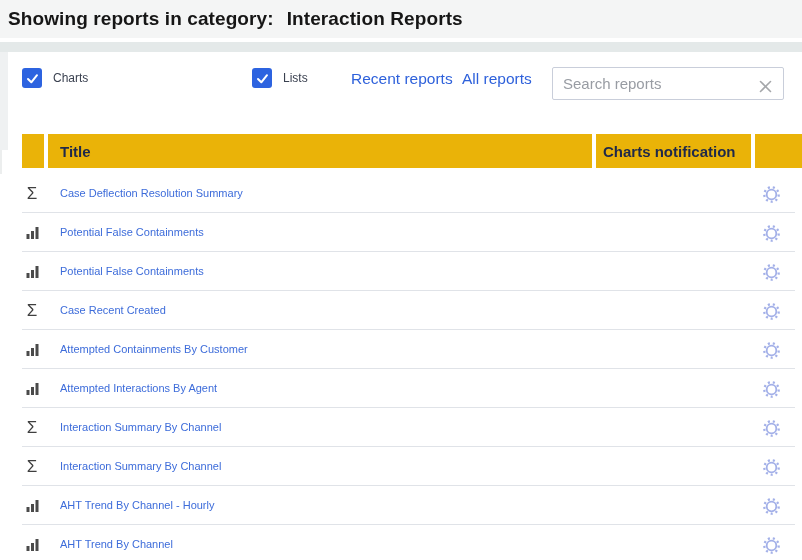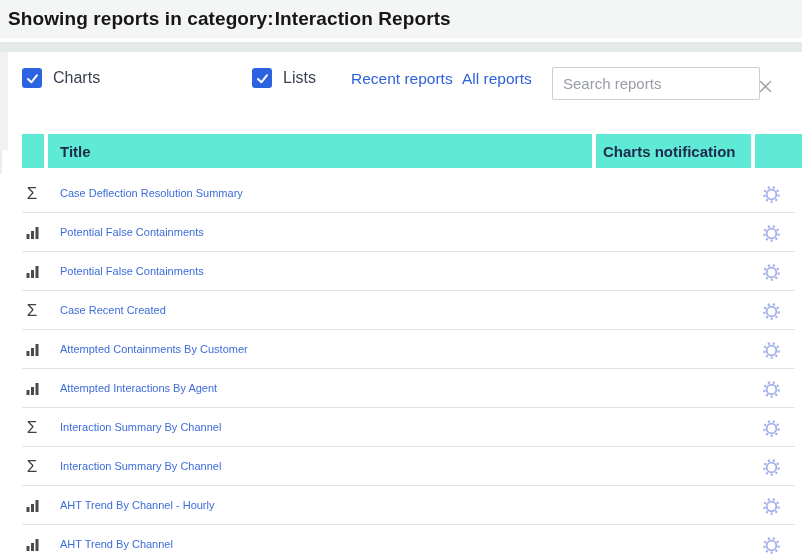--- a/index.html
+++ b/index.html
@@ -9,51 +9,51 @@
     background:#ffffff;font-family:"Liberation Sans",sans-serif;
   }
   
   .topbar{
     position:absolute;left:0;top:0;width:802px;height:38px;
     background:#f4f5f5;display:flex;align-items:center;padding-left:8px;
   }
   .topbar .prefix,.topbar .category{
     font-size:19px;font-weight:700;color:#161616;letter-spacing:.1px;
   }
-  .topbar .category{margin-left:1px;}
+  .topbar .category{margin-left:13px;}
   .divider-band{position:absolute;left:0;top:42px;width:802px;height:10px;background:#e4e9e9;}
   .left-gutter{position:absolute;left:0;top:52px;width:8px;height:98px;background:#eff1f2;}
   .left-line{position:absolute;left:0;top:150px;width:2px;height:410px;background:#eceeee;}
 
   
   .filter{position:absolute;top:66px;display:flex;align-items:center;gap:11px;height:24px;cursor:pointer;}
   .checkbox{
     width:20px;height:20px;background:#2d63e0;border-radius:3px;
     display:flex;align-items:center;justify-content:center;flex:0 0 auto;
   }
-  .filter-label{font-size:16px;color:#3a4150;}
+  .filter-label{font-size:12px;color:#3a4150;}
   .toolbar-link{
     position:absolute;top:70px;font-size:15.5px;color:#2e61db;
     text-decoration:none;cursor:pointer;line-height:18px;
   }
   .search{
-    position:absolute;left:552px;top:67px;width:208px;height:33px;
+    position:absolute;left:552px;top:67px;width:232px;height:33px;
     border:1px solid #c9ceda;border-radius:2px;padding:0 10px;
     font-size:15px;color:#444;outline:none;font-family:"Liberation Sans",sans-serif;
     background:#ffffff;
   }
   .search::placeholder{color:#989ca3;}
   .close-btn{
     position:absolute;left:753px;top:74px;width:24px;height:24px;
     display:flex;align-items:center;justify-content:center;cursor:pointer;
   }
 
   
   .hcell{
-    position:absolute;top:134px;height:34px;background:#5eead4;
+    position:absolute;top:134px;height:34px;background:#eab308;
     display:flex;align-items:center;font-size:15px;font-weight:700;color:#1f294a;
   }
   .h-icon{left:22px;width:22px;}
   .h-title{left:48px;width:544px;padding-left:12px;}
   .h-email{left:596px;width:155px;padding-left:7px;}
   .h-last{left:755px;width:47px;}
 
   
   .rows{position:absolute;left:0;top:174px;width:802px;}
   .trow{position:relative;width:802px;height:39px;background:#ffffff;}

